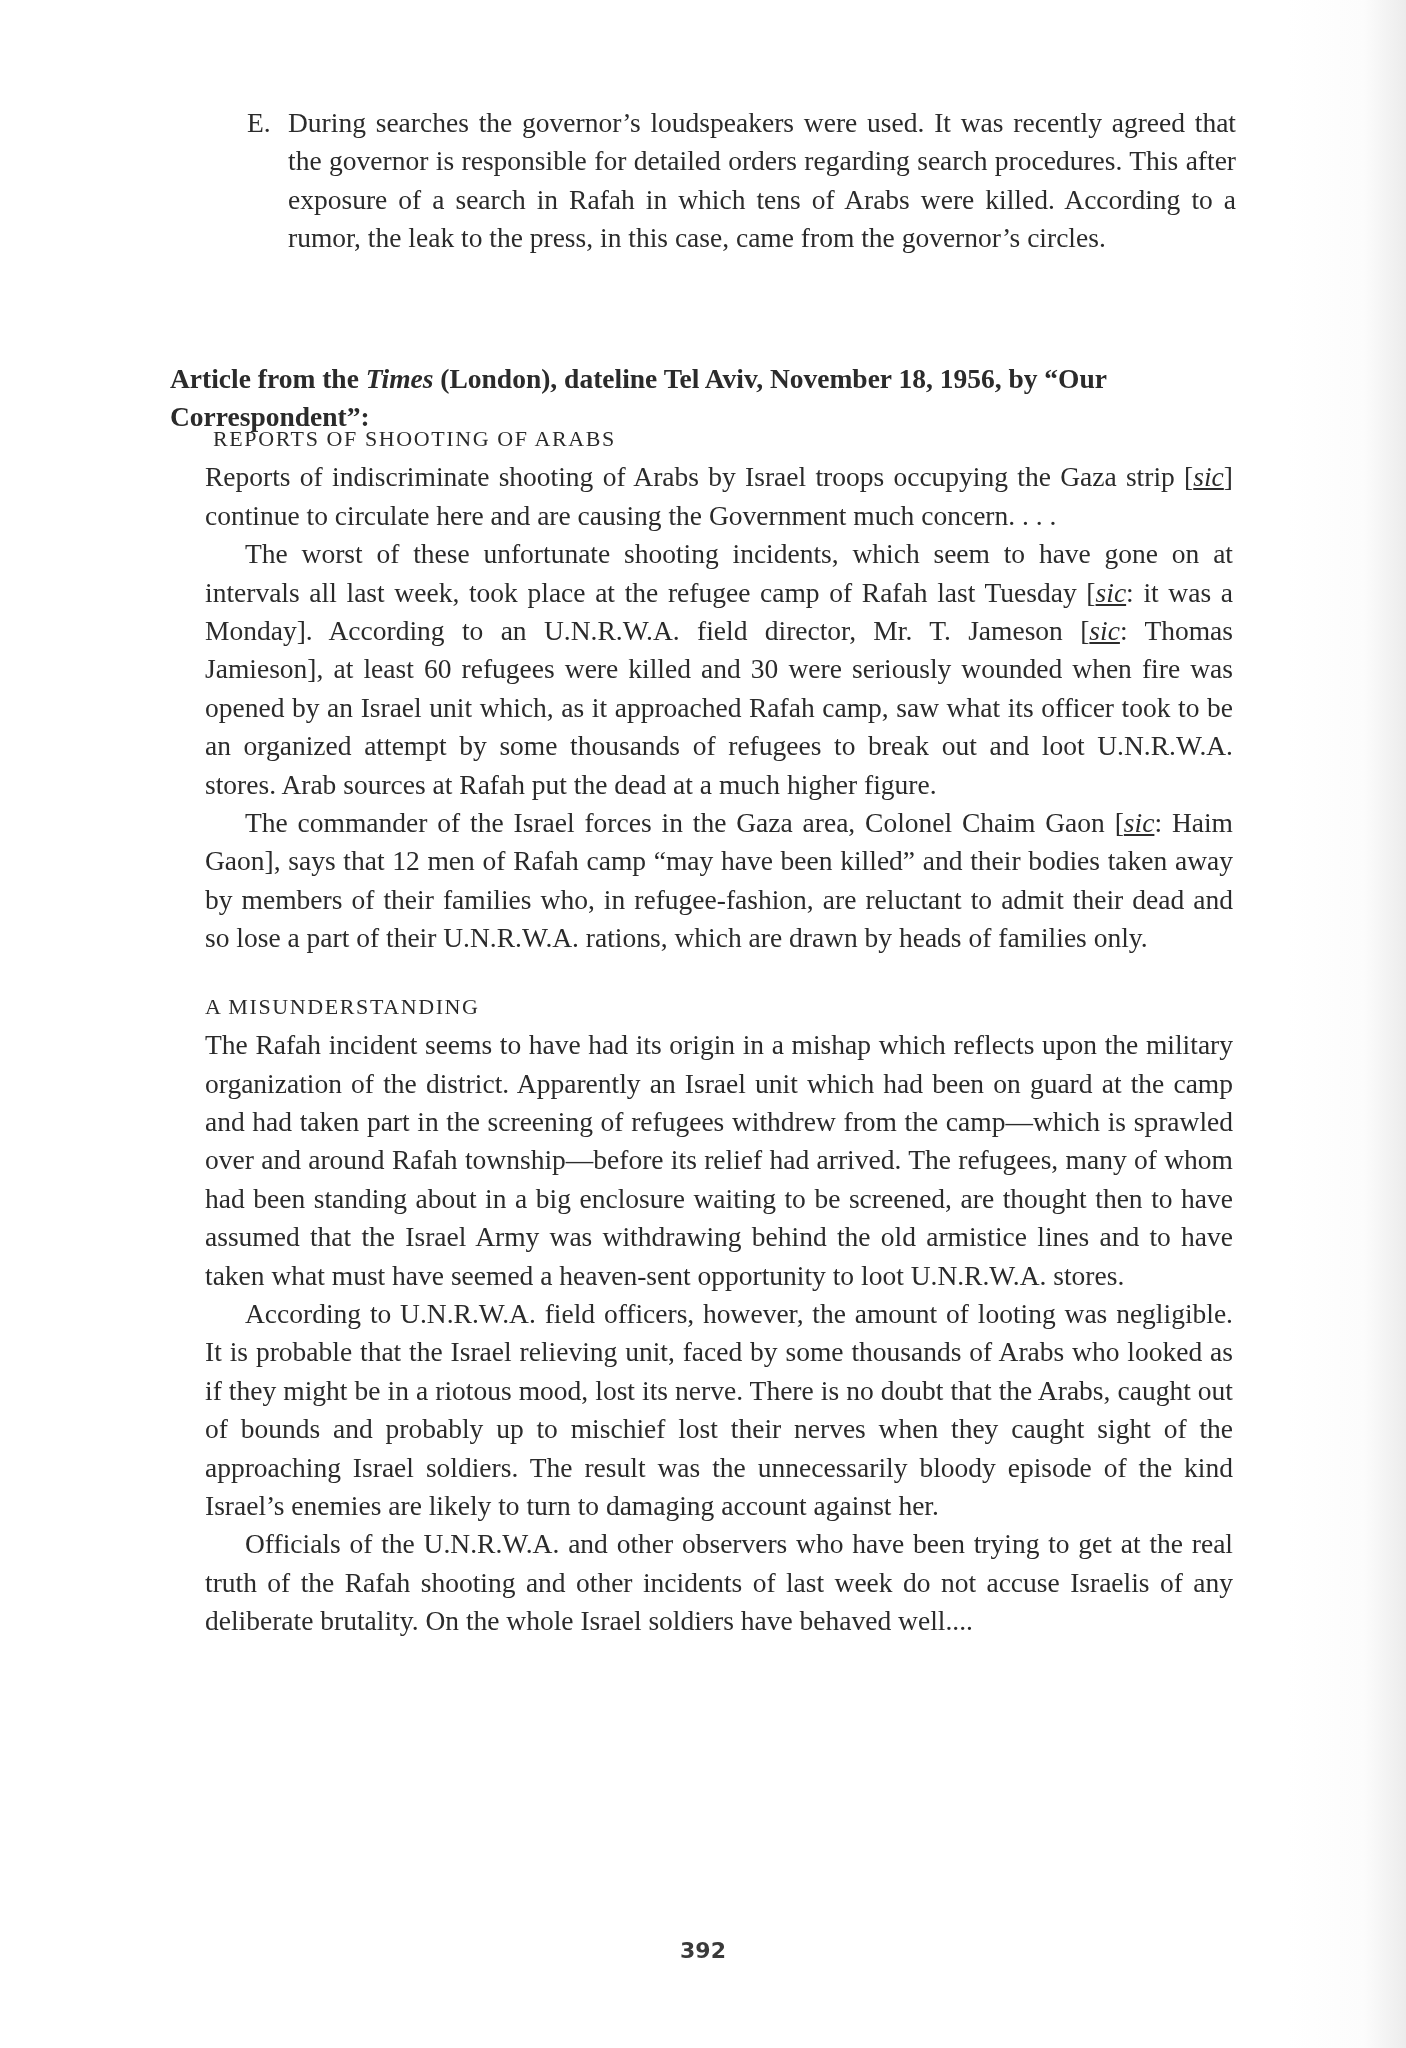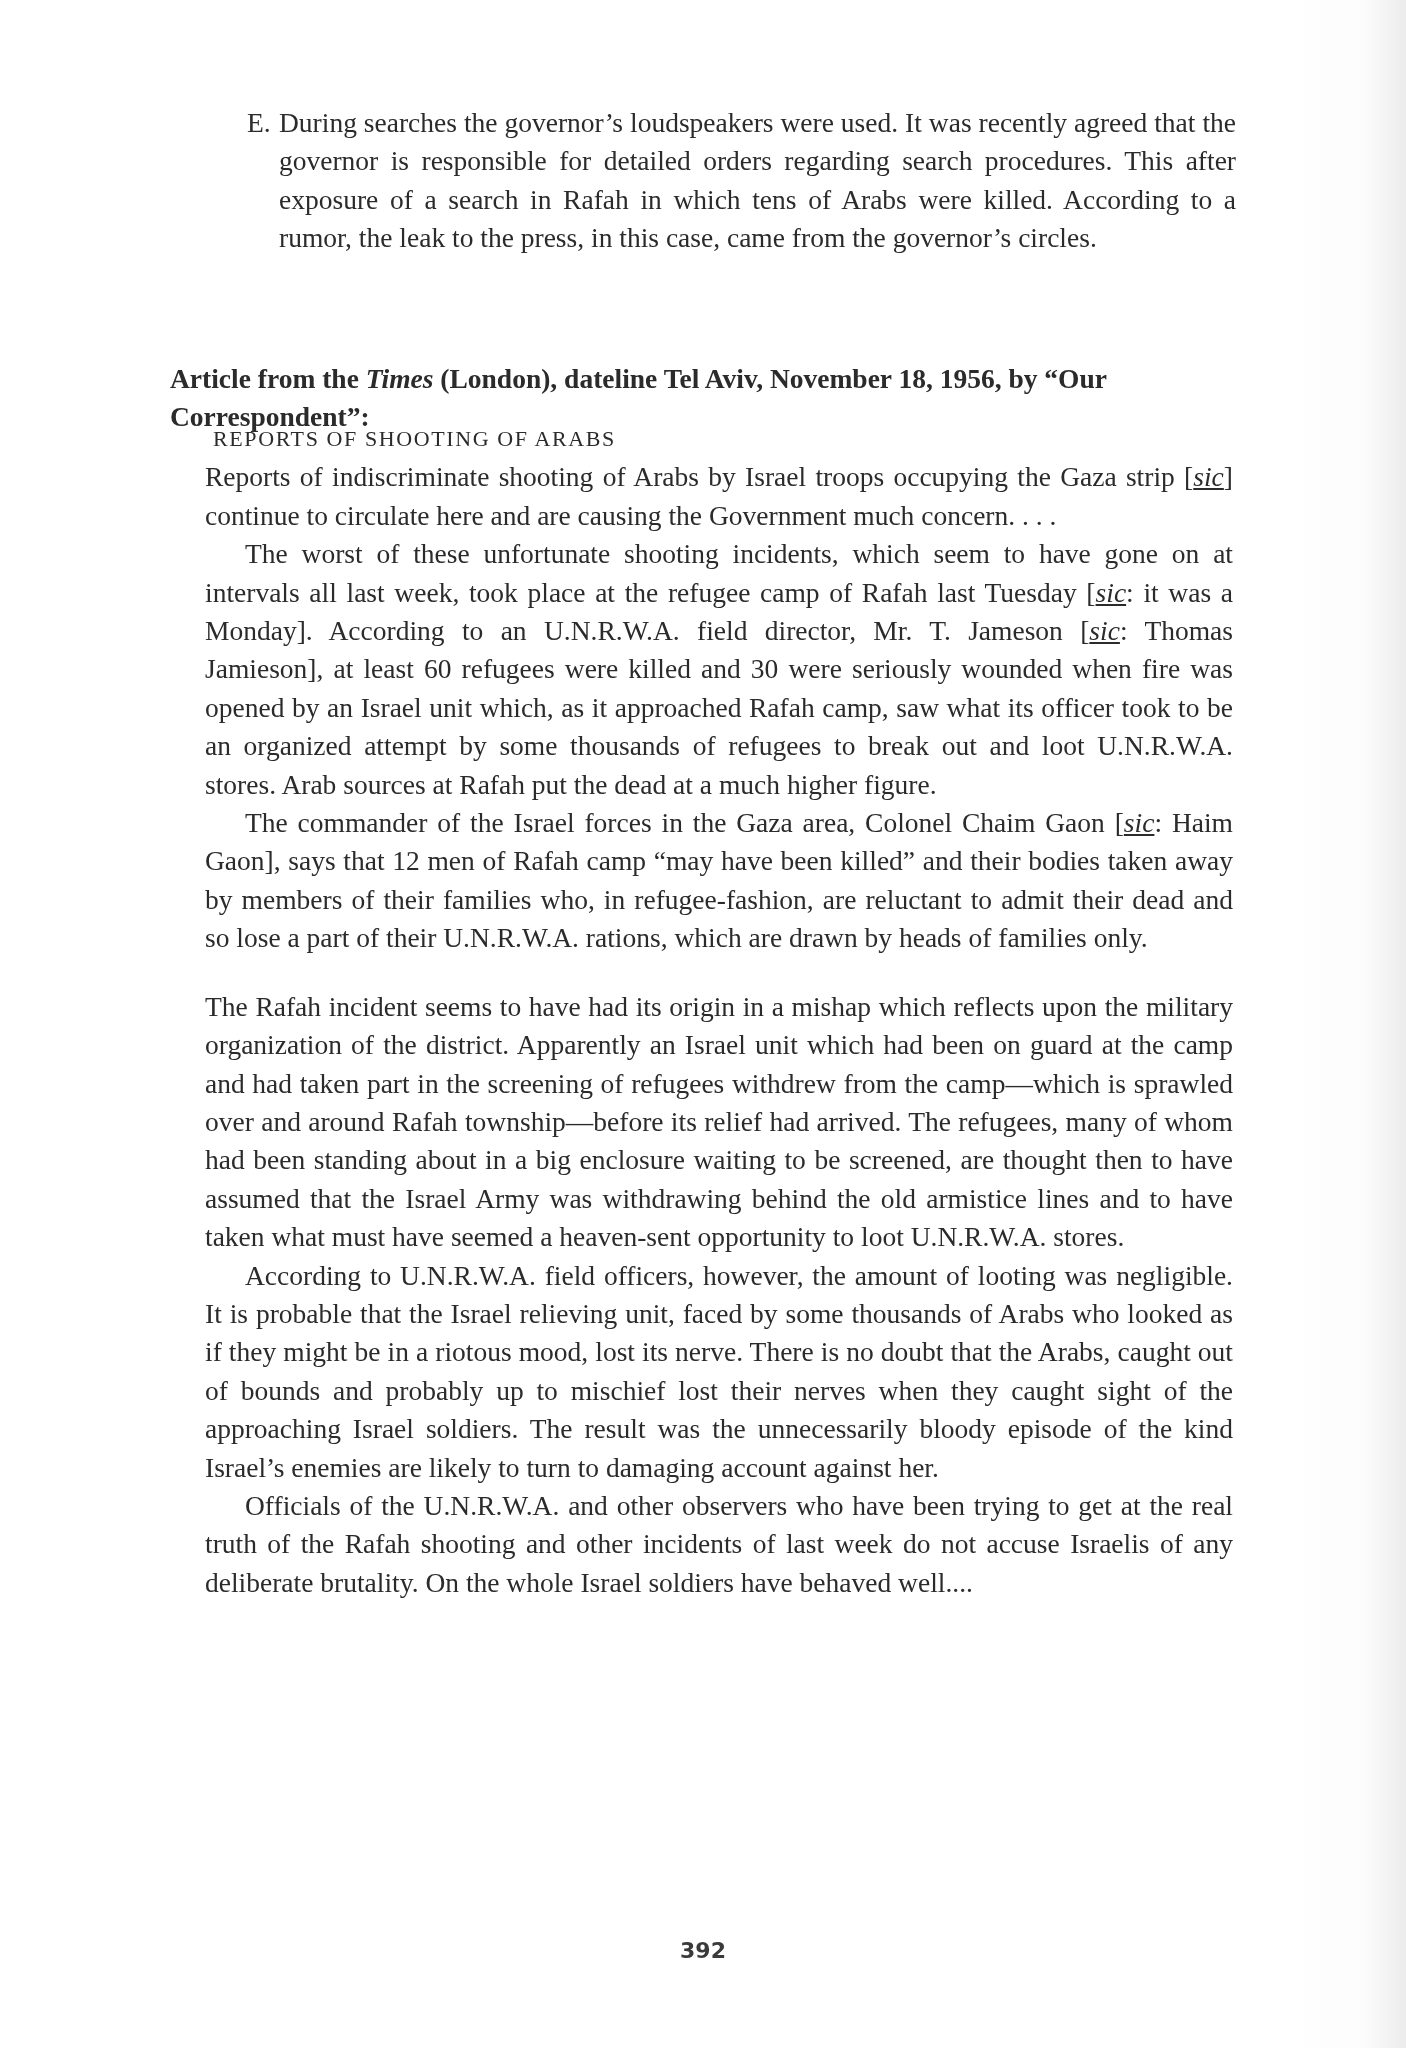--- a/index.html
+++ b/index.html
@@ -31,21 +31,21 @@
       width: 989px;
       font-size: 27.5px;
       line-height: 38.4px;
     }
     .item-e .label {
       position: absolute;
       left: 0;
       top: 0;
     }
     .item-e .text {
-      margin-left: 32px;
+      margin-left: 41px;
       text-align: justify;
       text-align-last: left;
     }
     .heading {
       position: absolute;
       left: 170px;
       top: 360px;
       width: 1040px;
       font-size: 27.5px;
       line-height: 38.4px;
@@ -115,19 +115,20 @@
   <p class="section-head">REPORTS OF SHOOTING OF ARABS</p>
 
   <p class="para"><span>Reports of indiscriminate shooting of Arabs by Israel troops occupying the Gaza strip [</span><em>sic</em><span>] continue to circulate here and are causing the Government much concern. . . .</span></p>
 
   <p class="para indent"><span>The worst of these unfortunate shooting incidents, which seem to have gone on at intervals all last week, took place at the refugee camp of Rafah last Tuesday [</span><em>sic</em><span>: it was a Monday]. According to an U.N.R.W.A. field director, Mr. T. Jameson [</span><em>sic</em><span>: Thomas Jamieson], at least 60 refugees were killed and 30 were seriously wounded when fire was opened by an Israel unit which, as it approached Rafah camp, saw what its officer took to be an organized attempt by some thousands of refugees to break out and loot U.N.R.W.A. stores. Arab sources at Rafah put the dead at a much higher figure.</span></p>
 
   <p class="para indent"><span>The commander of the Israel forces in the Gaza area, Colonel Chaim Gaon [</span><em>sic</em><span>: Haim Gaon], says that 12 men of Rafah camp “may have been killed” and their bodies taken away by members of their families who, in refugee-fashion, are reluctant to admit their dead and so lose a part of their U.N.R.W.A. rations, which are drawn by heads of families only.</span></p>
 
   <div class="gap"></div>
 
+  <p class="section-head second">A MISUNDERSTANDING</p>
 
   <p class="para">The Rafah incident seems to have had its origin in a mishap which reflects upon the military organization of the district. Apparently an Israel unit which had been on guard at the camp and had taken part in the screening of refugees withdrew from the camp—which is sprawled over and around Rafah township—before its relief had arrived. The refugees, many of whom had been standing about in a big enclosure waiting to be screened, are thought then to have assumed that the Israel Army was withdrawing behind the old armistice lines and to have taken what must have seemed a heaven-sent opportunity to loot U.N.R.W.A. stores.</p>
   <p class="para indent">According to U.N.R.W.A. field officers, however, the amount of looting was negligible. It is probable that the Israel relieving unit, faced by some thousands of Arabs who looked as if they might be in a riotous mood, lost its nerve. There is no doubt that the Arabs, caught out of bounds and probably up to mischief lost their nerves when they caught sight of the approaching Israel soldiers. The result was the unnecessarily bloody episode of the kind Israel’s enemies are likely to turn to damaging account against her.</p>
   <p class="para indent">Officials of the U.N.R.W.A. and other observers who have been trying to get at the real truth of the Rafah shooting and other incidents of last week do not accuse Israelis of any deliberate brutality. On the whole Israel soldiers have behaved well....</p>
 </div>
 
 <div class="page-number">392</div>
 
 </body></html>

